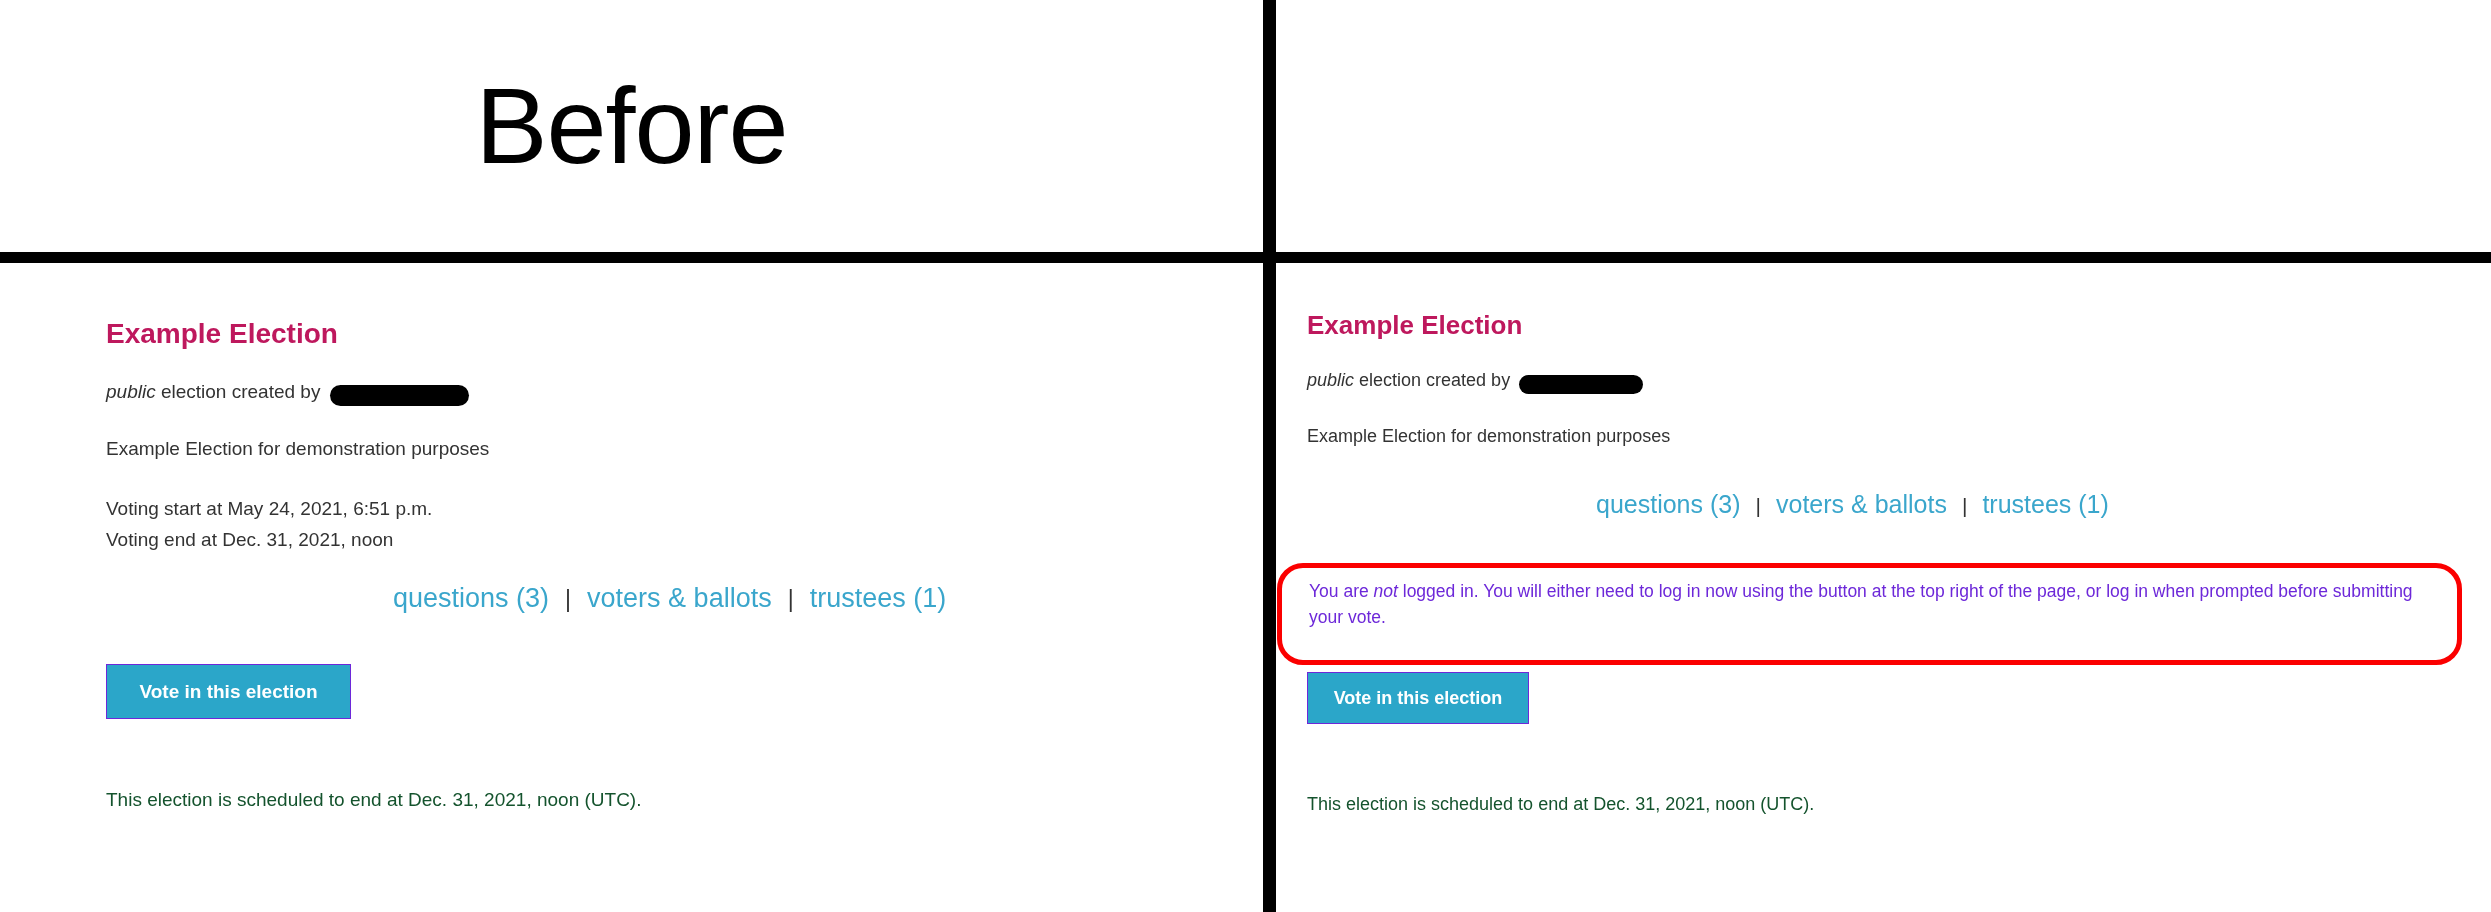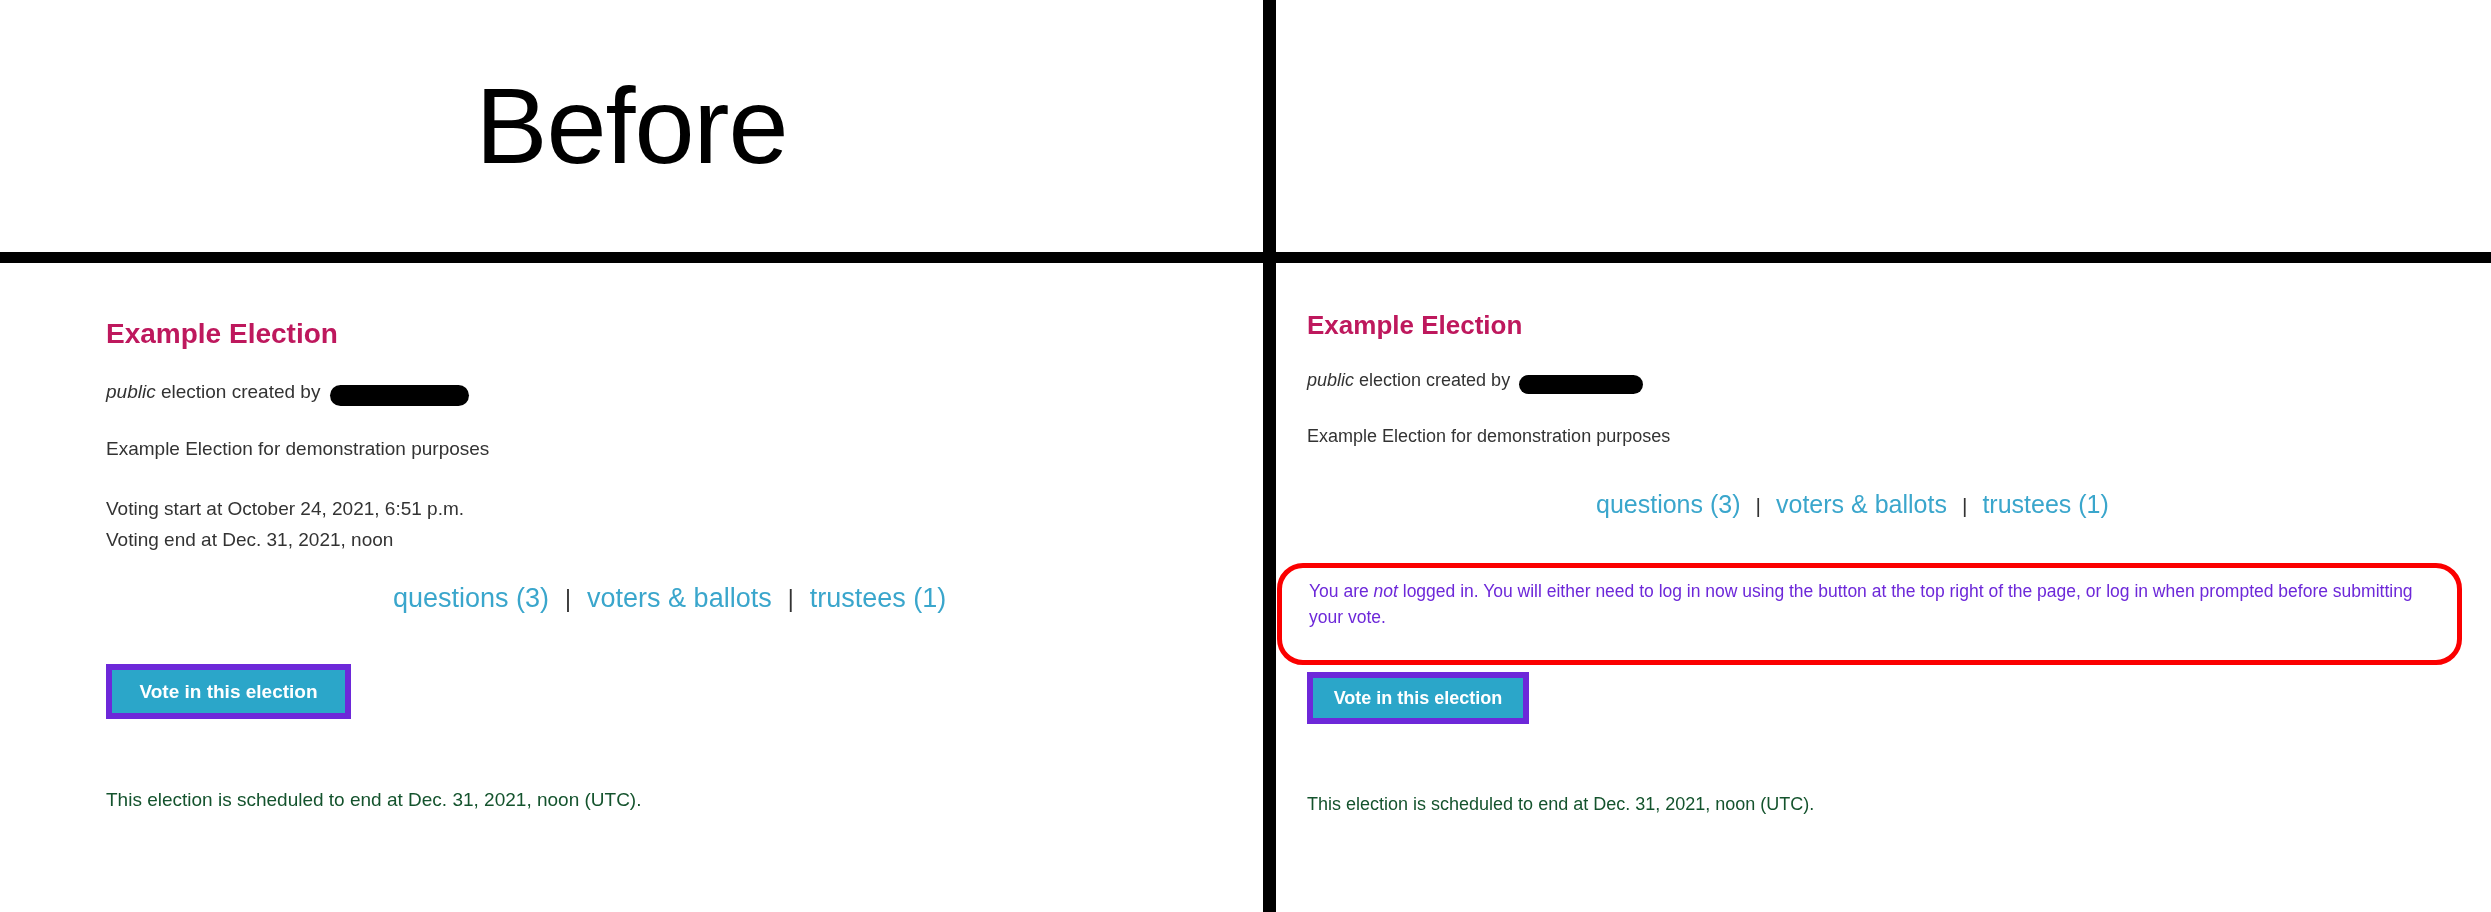--- a/index.html
+++ b/index.html
@@ -100,21 +100,21 @@
     text-decoration: none;
   }
   .link-sep {
     color: #333333;
     display: inline-block;
   }
 
   .vote-button {
     position: absolute;
     background: #2ba6c9;
-    border: 6px solid #6d28d9;
+    border: 1px solid #6d28d9;
     color: #ffffff;
     font-weight: bold;
     font-family: "Liberation Sans", sans-serif;
     text-align: left;
     cursor: pointer;
     box-sizing: border-box;
     display: flex;
     align-items: center;
     justify-content: center;
   }
@@ -180,21 +180,21 @@
   <div class="panel-body left"></div>
 
   <div class="election-title l-title">Example Election</div>
 
   <div class="meta-line l-created">
     <em>public</em><span> election created by </span><span class="redaction-bar"></span>
   </div>
 
   <div class="meta-line l-desc">Example Election for demonstration purposes</div>
 
-  <div class="meta-line l-vstart">Voting start at October 24, 2021, 6:51 p.m.</div>
+  <div class="meta-line l-vstart">Voting start at May 24, 2021, 6:51 p.m.</div>
 
   <div class="meta-line l-vend">Voting end at Dec. 31, 2021, noon</div>
 
   <div class="links-row l-links">
     <a href="#">questions (3)</a><span class="link-sep">|</span><a href="#">voters &amp; ballots</a><span class="link-sep">|</span><a href="#">trustees (1)</a>
   </div>
 
   <div class="vote-button l-button">Vote in this election</div>
 
   <div class="footer-note l-footer">This election is scheduled to end at Dec. 31, 2021, noon (UTC).</div>

